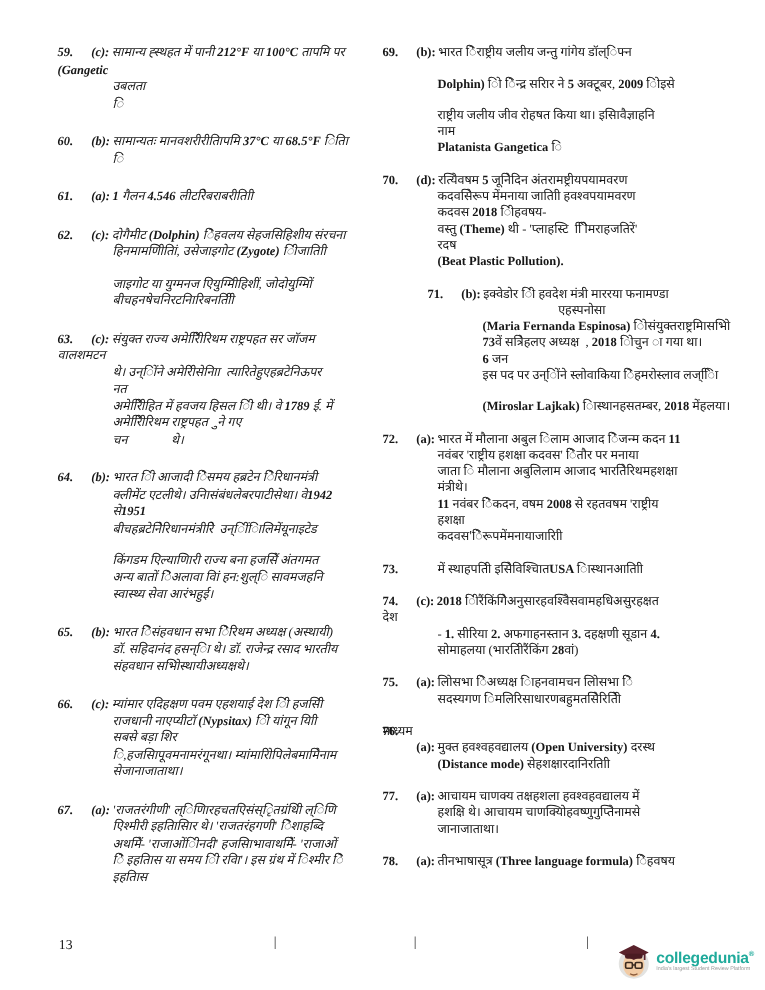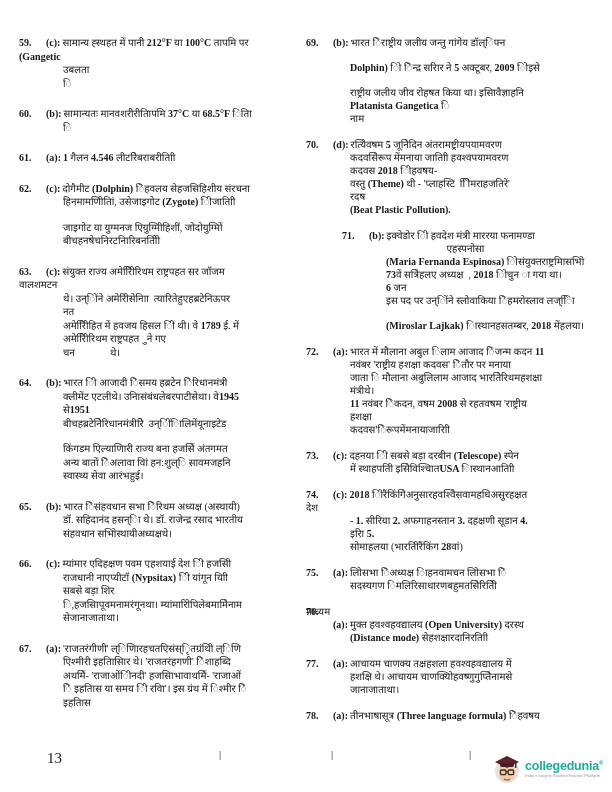--- a/index.html
+++ b/index.html
@@ -3,36 +3,36 @@
 <meta charset="utf-8">
 <style>
   html,body{margin:0;padding:0;background:#888;}
   .page{
     position:relative;width:612px;height:792px;margin:0 auto;
     background:#ffffff;overflow:hidden;
     font-family:"Liberation Serif","DejaVu Serif",serif;
     color:#161616;
   }
   .col{position:absolute;top:36px;font-size:10px;line-height:13px;}
-  .col-left{left:19px;width:268px;line-height:13.5px;}
+  .col-left{left:46px;width:268px;line-height:13.5px;font-style:italic;}
   .col-right{left:306px;width:282px;}
   .item{display:flex;margin-bottom:13px;}
   .col-left .item{margin-bottom:17px;}
   .item.inset{margin-left:36px;}
   .num{flex:none;width:27px;font-weight:700;}
   .body{flex:1;min-width:0;}
   .line{white-space:normal;}
   .line.cont{padding-left:17px;}
   .line.out{margin-left:-27px;}
   .line.right{text-align:center;padding-right:26px;}
   .line.blank{height:12px;}
   b,.opt{font-weight:700;}
   .opt{margin-right:2px;}
   
-  .page-number{position:absolute;left:47px;top:750px;font-size:15px;}
+  .page-number{position:absolute;left:47px;top:750px;font-size:11px;}
   .footer-sep{position:absolute;top:748px;font-size:11px;color:#222;}
   .footer-sep.s0{left:219px;}
   .footer-sep.s1{left:331px;}
   .footer-sep.s2{left:469px;}
   
   .logo{position:absolute;right:4px;bottom:4px;width:116px;height:38px;display:flex;align-items:center;}
   .logo .mascot{flex:none;width:30px;height:34px;position:relative;}
   .logo .textblock{margin-left:3px;}
   .brand{font-family:"Liberation Sans","DejaVu Sans",sans-serif;font-weight:700;font-size:12.5px;letter-spacing:-0.2px;}
   .brand sup{font-size:6px;}
@@ -85,21 +85,21 @@
           <div class="line cont">नत</div>
           <div class="line cont">अमेरिीिहित में हवजय हिसल िी थी। वे <b>1789 </b>ई. में</div>
           <div class="line cont">अमेरिीिरिथम राष्ट्रपहत &nbsp;&nbsp;ुने गए</div>
           <div class="line cont">चन&nbsp;&nbsp;&nbsp;&nbsp;&nbsp;&nbsp;&nbsp;&nbsp;&nbsp;&nbsp;&nbsp;&nbsp;&nbsp;&nbsp;थे।</div>
         </div>
       </div>
       <div class="item">
         <span class="num">64.</span>
         <div class="body">
           <div class="line first"><b class="opt">(b):</b>भारत िी आजादी िेसमय हब्रटेन िेरिधानमंत्री</div>
-          <div class="line cont">क्लीमेंट एटलीथे। उनिासंबंधलेबरपाटीसेथा। वे<b>1945</b></div>
+          <div class="line cont">क्लीमेंट एटलीथे। उनिासंबंधलेबरपाटीसेथा। वे<b>1942</b></div>
           <div class="line cont">से<b>1951</b></div>
           <div class="line cont">बीचहब्रटेनिेरिधानमंत्रीरिे &nbsp;उन्िींिालिमेंयूनाइटेड</div>
           <div class="line blank"></div>
           <div class="line cont">किंगडम एिल्याणिारी राज्य बना हजसिें अंतगमत</div>
           <div class="line cont">अन्य बातों िेअलावा वािं हन:शुल्ि सावमजहनि</div>
           <div class="line cont">स्वास्थ्य सेवा आरंभहुई।</div>
         </div>
       </div>
       <div class="item">
         <span class="num">65.</span>
@@ -132,22 +132,22 @@
     </div>
   <div class="col col-right">
       <div class="item">
         <span class="num">69.</span>
         <div class="body">
           <div class="line first"><b class="opt">(b):</b>भारत िेराष्ट्रीय जलीय जन्तु गांगेय डॉल्िफ्न</div>
           <div class="line blank"></div>
           <div class="line cont"><b>Dolphin) </b>िो िेन्द्र सरिार ने <b>5 </b>अक्टूबर, <b>2009 </b>िोइसे</div>
           <div class="line blank"></div>
           <div class="line cont">राष्ट्रीय जलीय जीव रोहषत किया था। इसिावैज्ञाहनि</div>
+          <div class="line cont">नाम</div>
           <div class="line cont"><b>Platanista Gangetica </b>ि</div>
-          <div class="line cont">नाम</div>
         </div>
       </div>
       <div class="item">
         <span class="num">70.</span>
         <div class="body">
           <div class="line first"><b class="opt">(d):</b>रत्येिवषम <b>5 </b>जूनिेदिन अंतरामष्ट्रीयपयामवरण</div>
           <div class="line cont">कदवसिेरूप मेंमनाया जातािी हवश्वपयामवरण</div>
           <div class="line cont">कदवस <b>2018 </b>िीहवषय-</div>
           <div class="line cont">वस्तु <b>(Theme) </b>थी - 'प्लाहस्टि &nbsp;&nbsp;िोिमराहजतिरें'</div>
           <div class="line cont">रदष</div>
@@ -175,31 +175,29 @@
           <div class="line cont">जाता ि मौलाना अबुलिलाम आजाद भारतिेरिथमहशक्षा</div>
           <div class="line cont">मंत्रीथे।</div>
           <div class="line cont"><b>11 </b>नवंबर िेकदन, वषम <b>2008 </b>से रहतवषम 'राष्ट्रीय</div>
           <div class="line cont">हशक्षा</div>
           <div class="line cont">कदवस'िेरूपमेंमनायाजारिाी</div>
         </div>
       </div>
       <div class="item">
         <span class="num">73.</span>
         <div class="body">
-          <div class="line first"><b class="opt">(c):</b>दहनया िी सबसे बड़ा दरबीन <b>(Telescope) </b>स्पेन</div>
           <div class="line cont">में स्थाहपतिी इसिेविश्चिात<b>USA </b>िास्थानआतािी</div>
         </div>
       </div>
       <div class="item">
         <span class="num">74.</span>
         <div class="body">
           <div class="line first"><b class="opt">(c):</b><b>2018 </b>िीरैंकिंगिेअनुसारहवश्विेसवामहधिअसुरहक्षत</div>
           <div class="line out">देश</div>
           <div class="line cont">- <b>1. </b>सीरिया <b>2. </b>अफगाहनस्तान <b>3. </b>दहक्षणी सूडान <b>4.</b></div>
-          <div class="line cont">इराि <b>5.</b></div>
           <div class="line cont">सोमाहलया (भारतिीरैंकिंग <b>28</b>वां)</div>
         </div>
       </div>
       <div class="item">
         <span class="num">75.</span>
         <div class="body">
           <div class="line first"><b class="opt">(a):</b>लोिसभा िेअध्यक्ष िाहनवामचन लोिसभा िे</div>
           <div class="line cont">सदस्यगण िमलिरिसाधारणबहुमतसेिरितेिी</div>
         </div>
       </div>

